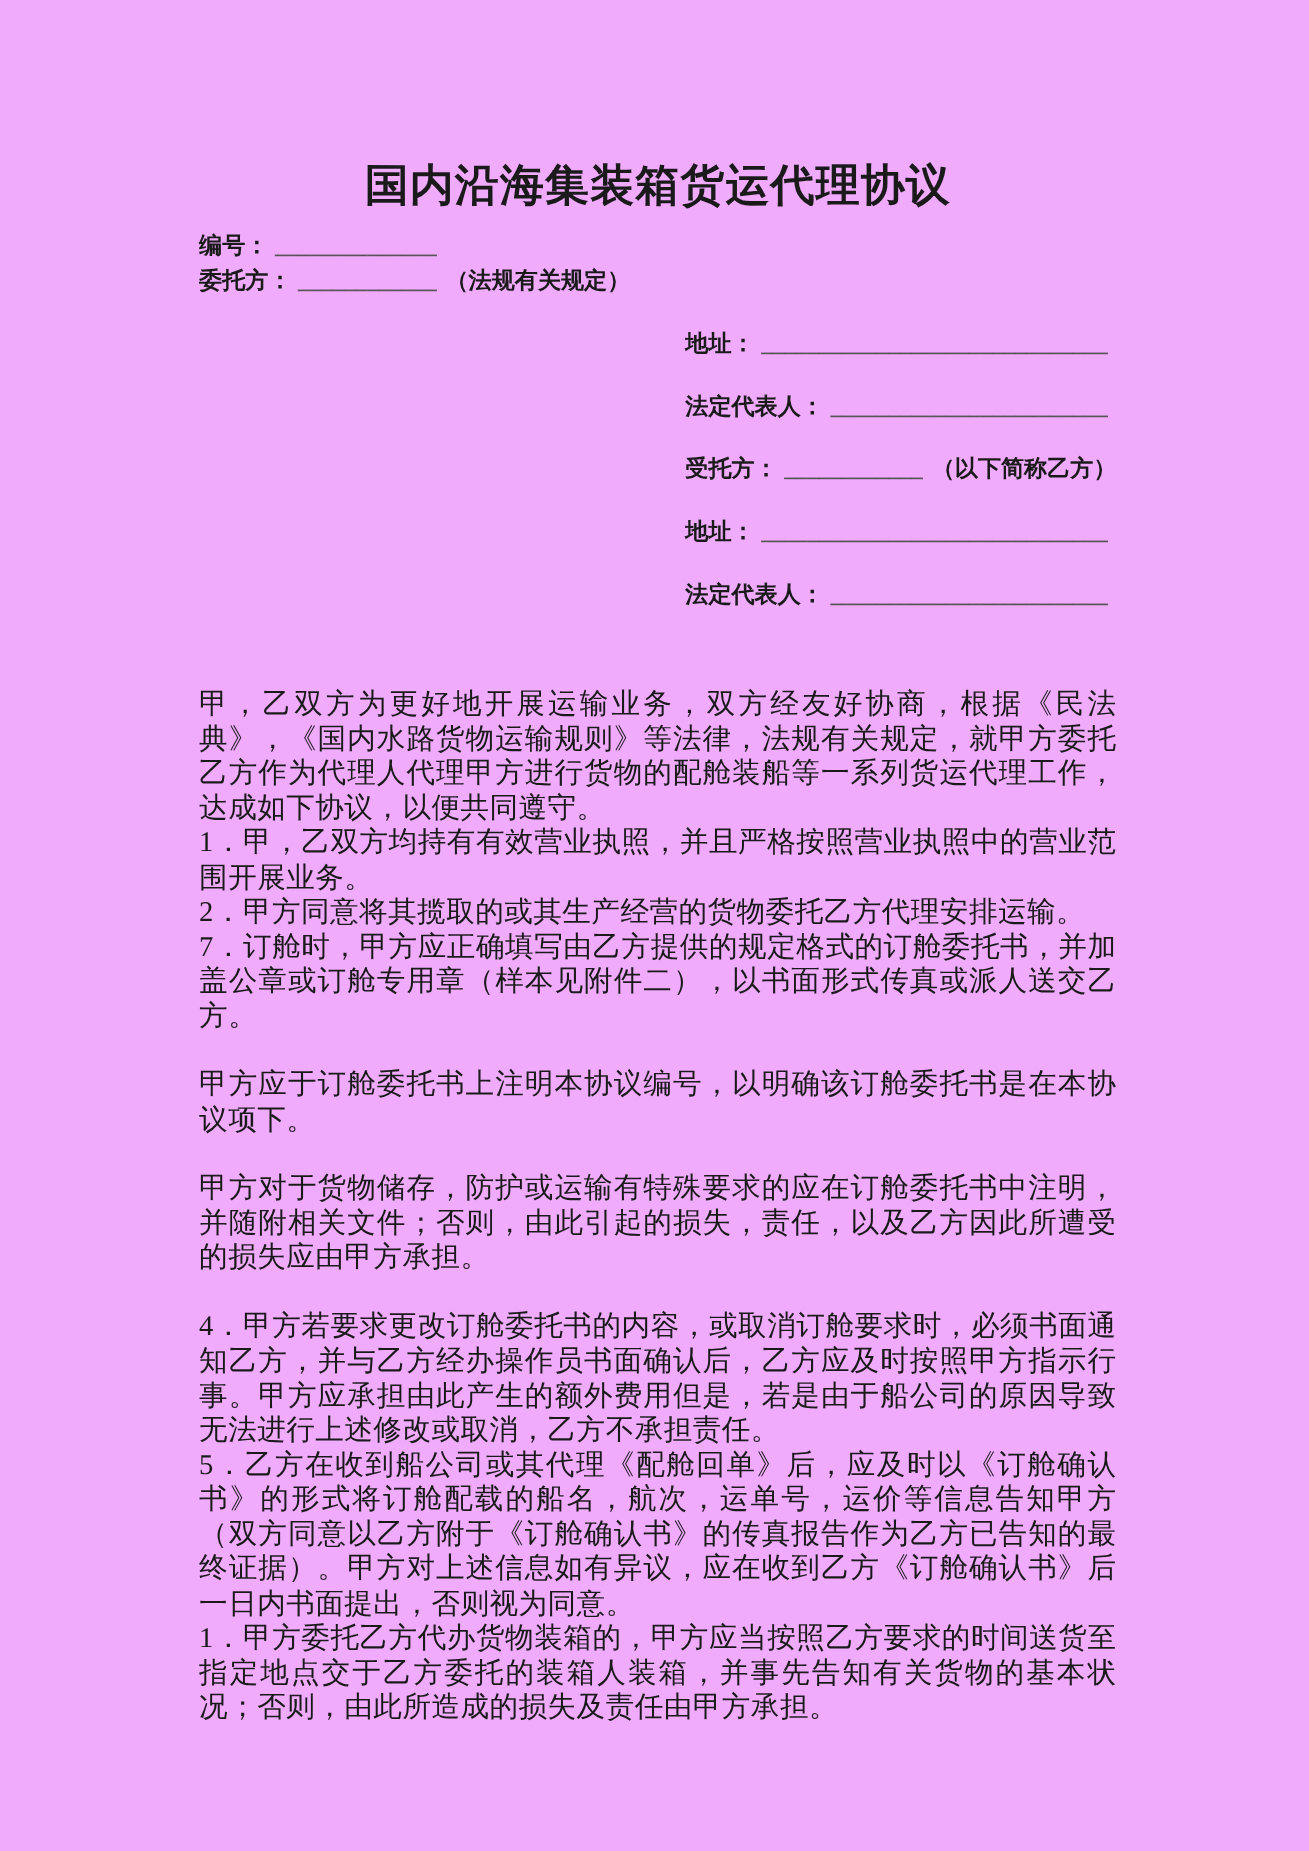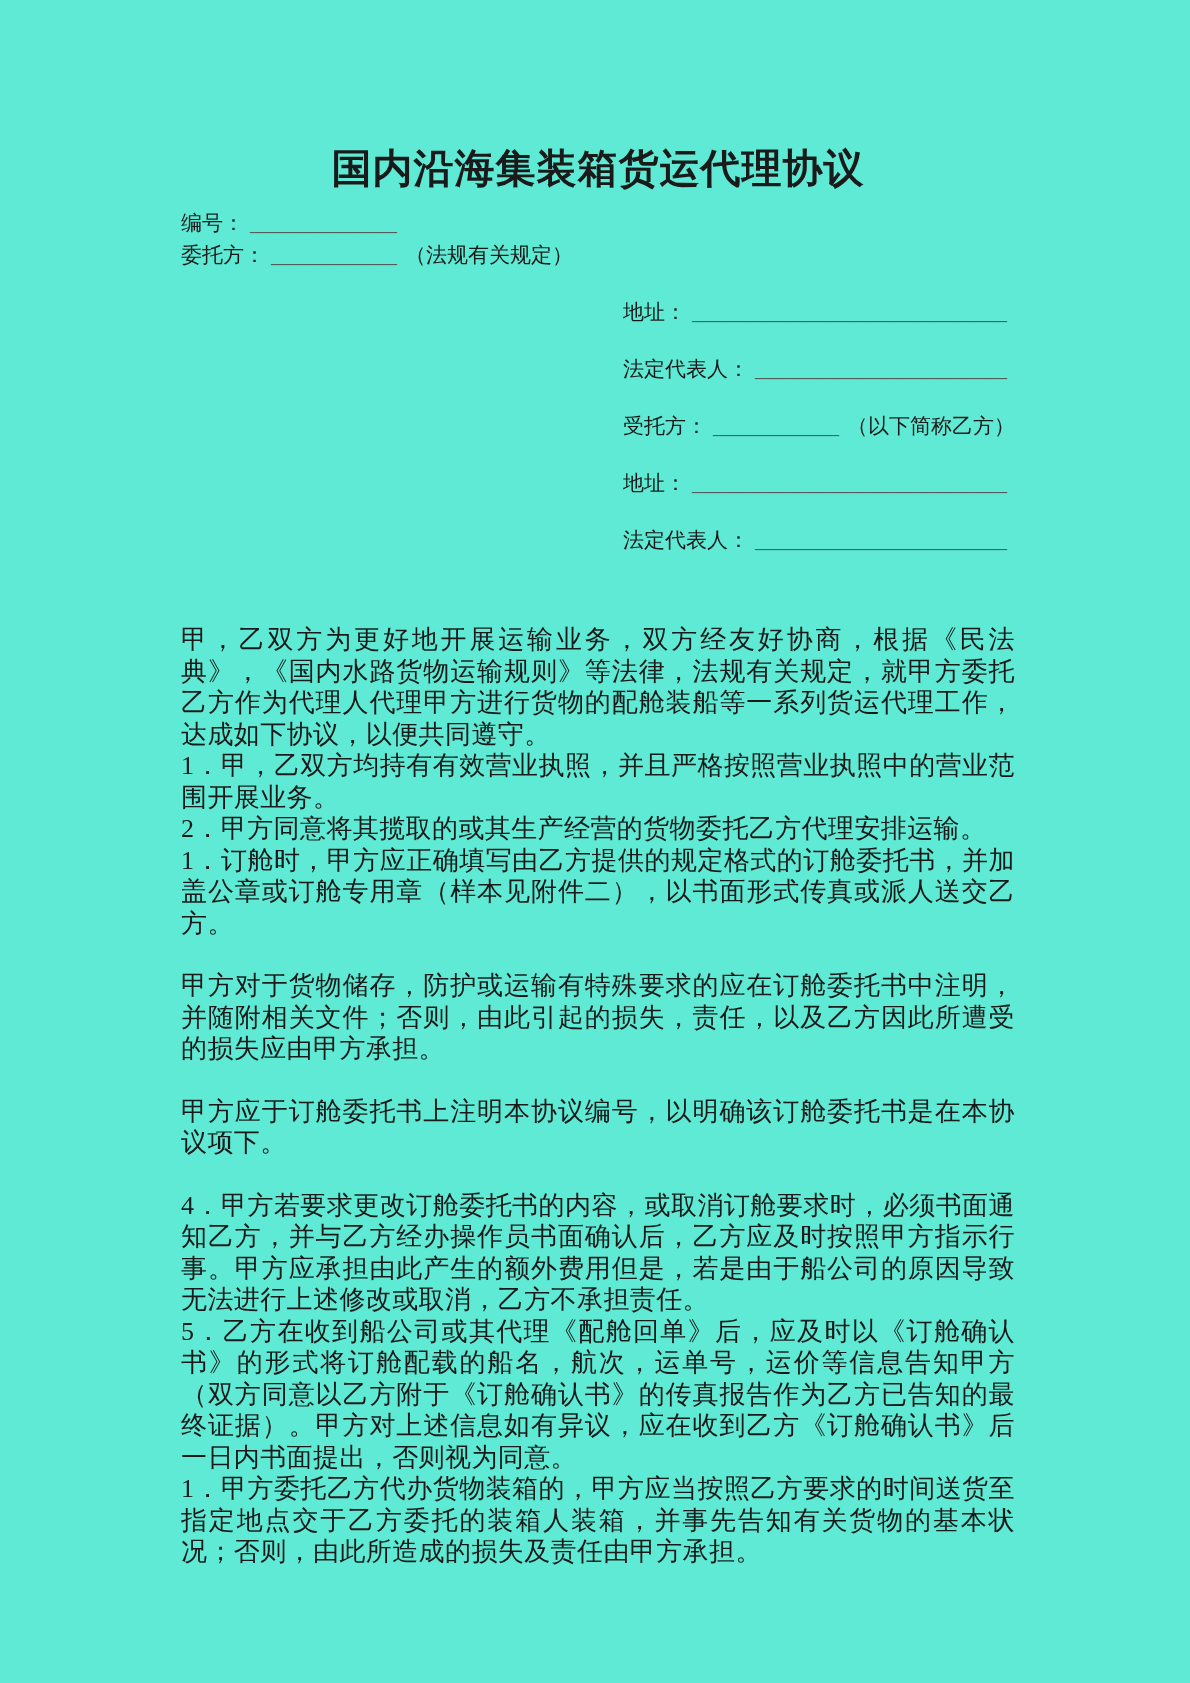--- a/index.html
+++ b/index.html
@@ -4,21 +4,21 @@
 <style>
   html, body {
     margin: 0;
     padding: 0;
     background: #ffffff;
   }
   .page {
     position: relative;
     width: 1190px;
     height: 1683px;
-    background: #5eead4;
+    background: #f0abfc;
     color: #1a1a1a;
     font-family: "Liberation Serif", "DejaVu Serif", serif;
     overflow: hidden;
   }
   .content {
     position: absolute;
     left: 181px;
     top: 146px;
     width: 834px;
   }
@@ -28,20 +28,21 @@
     font-weight: bold;
     text-align: center;
     letter-spacing: 1px;
     margin: 0 0 15px 0;
     white-space: nowrap;
   }
   .field-line {
     font-size: 21px;
     line-height: 32px;
     white-space: nowrap;
+    font-weight: bold;
   }
   .field-line.gap {
     margin-top: 25px;
     text-align: right;
   }
   .blank {
     color: #555555;
     letter-spacing: 0;
     margin-left: 6px;
   }
@@ -84,22 +85,22 @@
 
       <div class="field-line gap"><span>地址：</span><span class="blank">______________________________</span><span class="suffix"></span></div>
 
       <div class="field-line gap"><span>法定代表人：</span><span class="blank">________________________</span><span class="suffix"></span></div>
     </div>
 
     <div class="paras">
       <p class="para">甲，乙双方为更好地开展运输业务，双方经友好协商，根据《民法典》，《国内水路货物运输规则》等法律，法规有关规定，就甲方委托乙方作为代理人代理甲方进行货物的配舱装船等一系列货运代理工作，达成如下协议，以便共同遵守。</p>
       <p class="para">1．甲，乙双方均持有有效营业执照，并且严格按照营业执照中的营业范围开展业务。</p>
       <p class="para">2．甲方同意将其揽取的或其生产经营的货物委托乙方代理安排运输。</p>
-      <p class="para">1．订舱时，甲方应正确填写由乙方提供的规定格式的订舱委托书，并加盖公章或订舱专用章（样本见附件二），以书面形式传真或派人送交乙方。</p>
+      <p class="para">7．订舱时，甲方应正确填写由乙方提供的规定格式的订舱委托书，并加盖公章或订舱专用章（样本见附件二），以书面形式传真或派人送交乙方。</p>
+      <p class="para spaced">甲方应于订舱委托书上注明本协议编号，以明确该订舱委托书是在本协议项下。</p>
       <p class="para spaced">甲方对于货物储存，防护或运输有特殊要求的应在订舱委托书中注明，并随附相关文件；否则，由此引起的损失，责任，以及乙方因此所遭受的损失应由甲方承担。</p>
-      <p class="para spaced">甲方应于订舱委托书上注明本协议编号，以明确该订舱委托书是在本协议项下。</p>
       <p class="para spaced">4．甲方若要求更改订舱委托书的内容，或取消订舱要求时，必须书面通知乙方，并与乙方经办操作员书面确认后，乙方应及时按照甲方指示行事。甲方应承担由此产生的额外费用但是，若是由于船公司的原因导致无法进行上述修改或取消，乙方不承担责任。</p>
       <p class="para">5．乙方在收到船公司或其代理《配舱回单》后，应及时以《订舱确认书》的形式将订舱配载的船名，航次，运单号，运价等信息告知甲方（双方同意以乙方附于《订舱确认书》的传真报告作为乙方已告知的最终证据）。甲方对上述信息如有异议，应在收到乙方《订舱确认书》后一日内书面提出，否则视为同意。</p>
       <p class="para">1．甲方委托乙方代办货物装箱的，甲方应当按照乙方要求的时间送货至指定地点交于乙方委托的装箱人装箱，并事先告知有关货物的基本状况；否则，由此所造成的损失及责任由甲方承担。</p>
     </div>
 
   </div>
 </div>
 
 </body></html>

